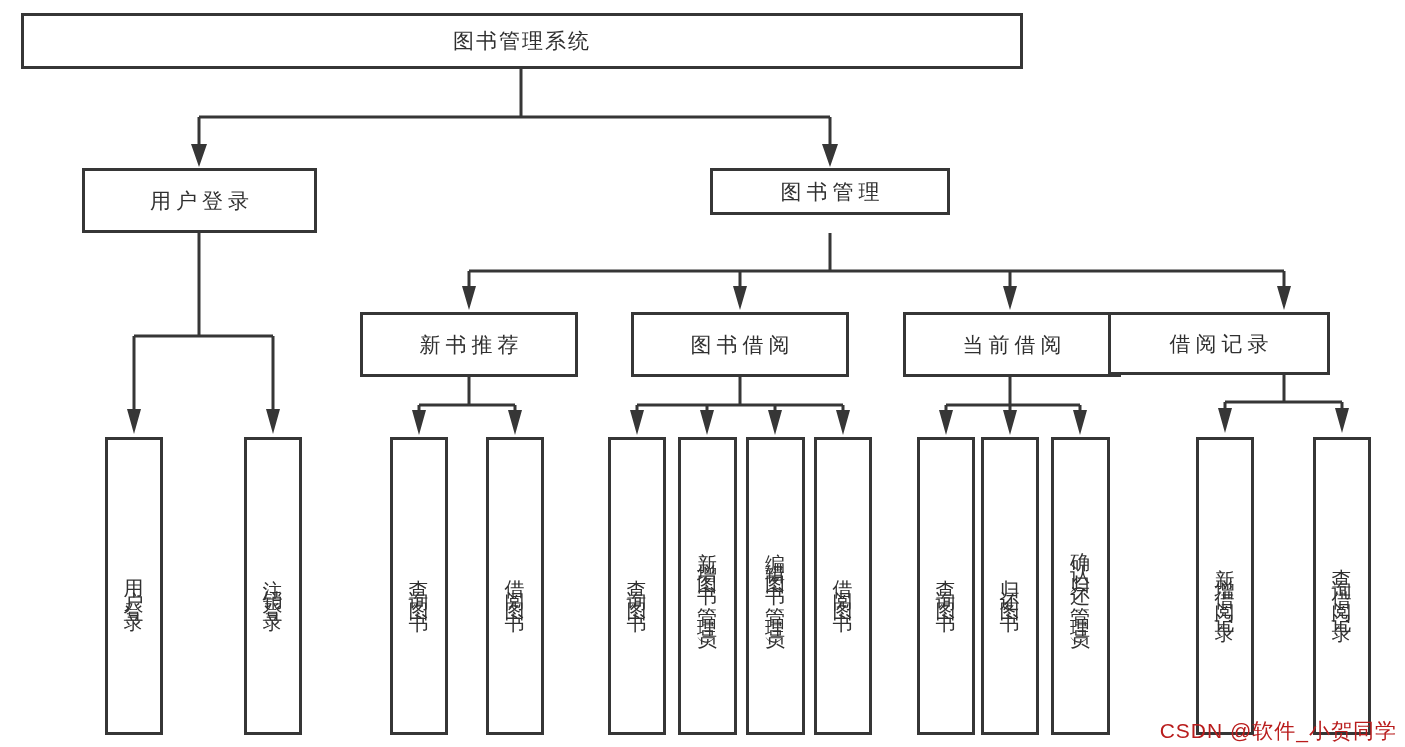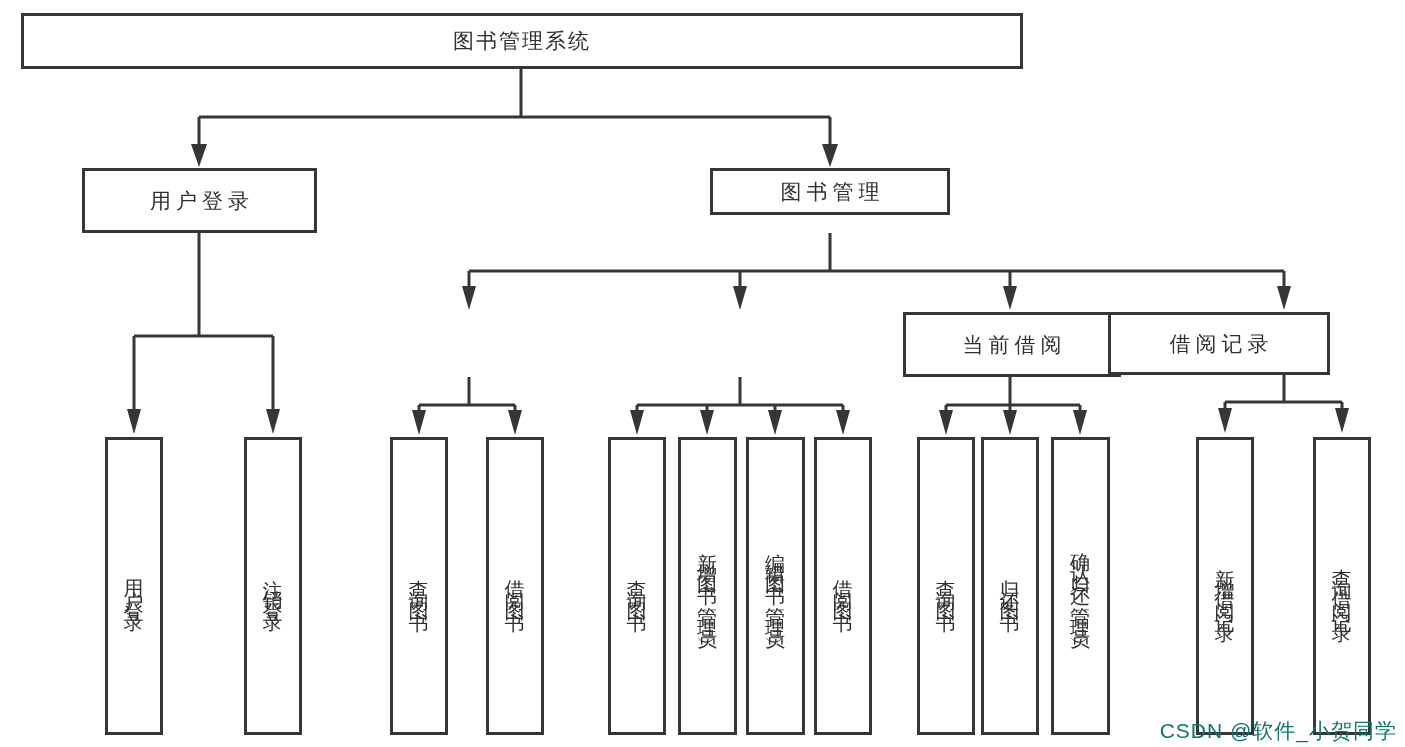--- a/index.html
+++ b/index.html
@@ -57,21 +57,21 @@
   .v9  { left: 917px; }
   .v10 { left: 981px; }
   .v11 { left: 1051px; width: 59px; }
   .v12 { left: 1196px; }
   .v13 { left: 1313px; }
   .watermark {
     position: absolute;
     right: 8px;
     bottom: 2px;
     font-size: 21px;
-    color: #0f766e;
+    color: #b91c1c;
     letter-spacing: 1px;
     white-space: nowrap;
   }
 </style>
 </head>
 <body>
 
 <div class="canvas">
 
   <svg class="connector-svg" viewBox="0 0 1405 747" xmlns="http://www.w3.org/2000/svg">
@@ -110,20 +110,22 @@
       <path d="M1284 375 V402 M1225 402 H1342 M1225 402 V410 M1342 402 V410" fill="none" stroke="#363636" stroke-width="3"></path>
       <path d="M1218 408 L1232 408 L1225 433 Z M1335 408 L1349 408 L1342 433 Z" fill="#363636"></path>
     </g>
   </svg>
 
   <div class="node root-node">图书管理系统</div>
 
   <div class="node h-node n-user-login-branch">用户登录</div>
   <div class="node h-node n-book-mgmt-branch">图书管理</div>
 
+  <div class="node h-node n-new-book-rec">新书推荐</div>
+  <div class="node h-node n-book-borrow">图书借阅</div>
   <div class="node h-node n-current-borrow">当前借阅</div>
   <div class="node h-node n-borrow-records">借阅记录</div>
 
   <div class="node v-node v1">用户登录</div>
   <div class="node v-node v2">注销登录</div>
 
   <div class="node v-node v3">查询图书</div>
   <div class="node v-node v4">借阅图书</div>
 
   <div class="node v-node v5">查询图书</div>

